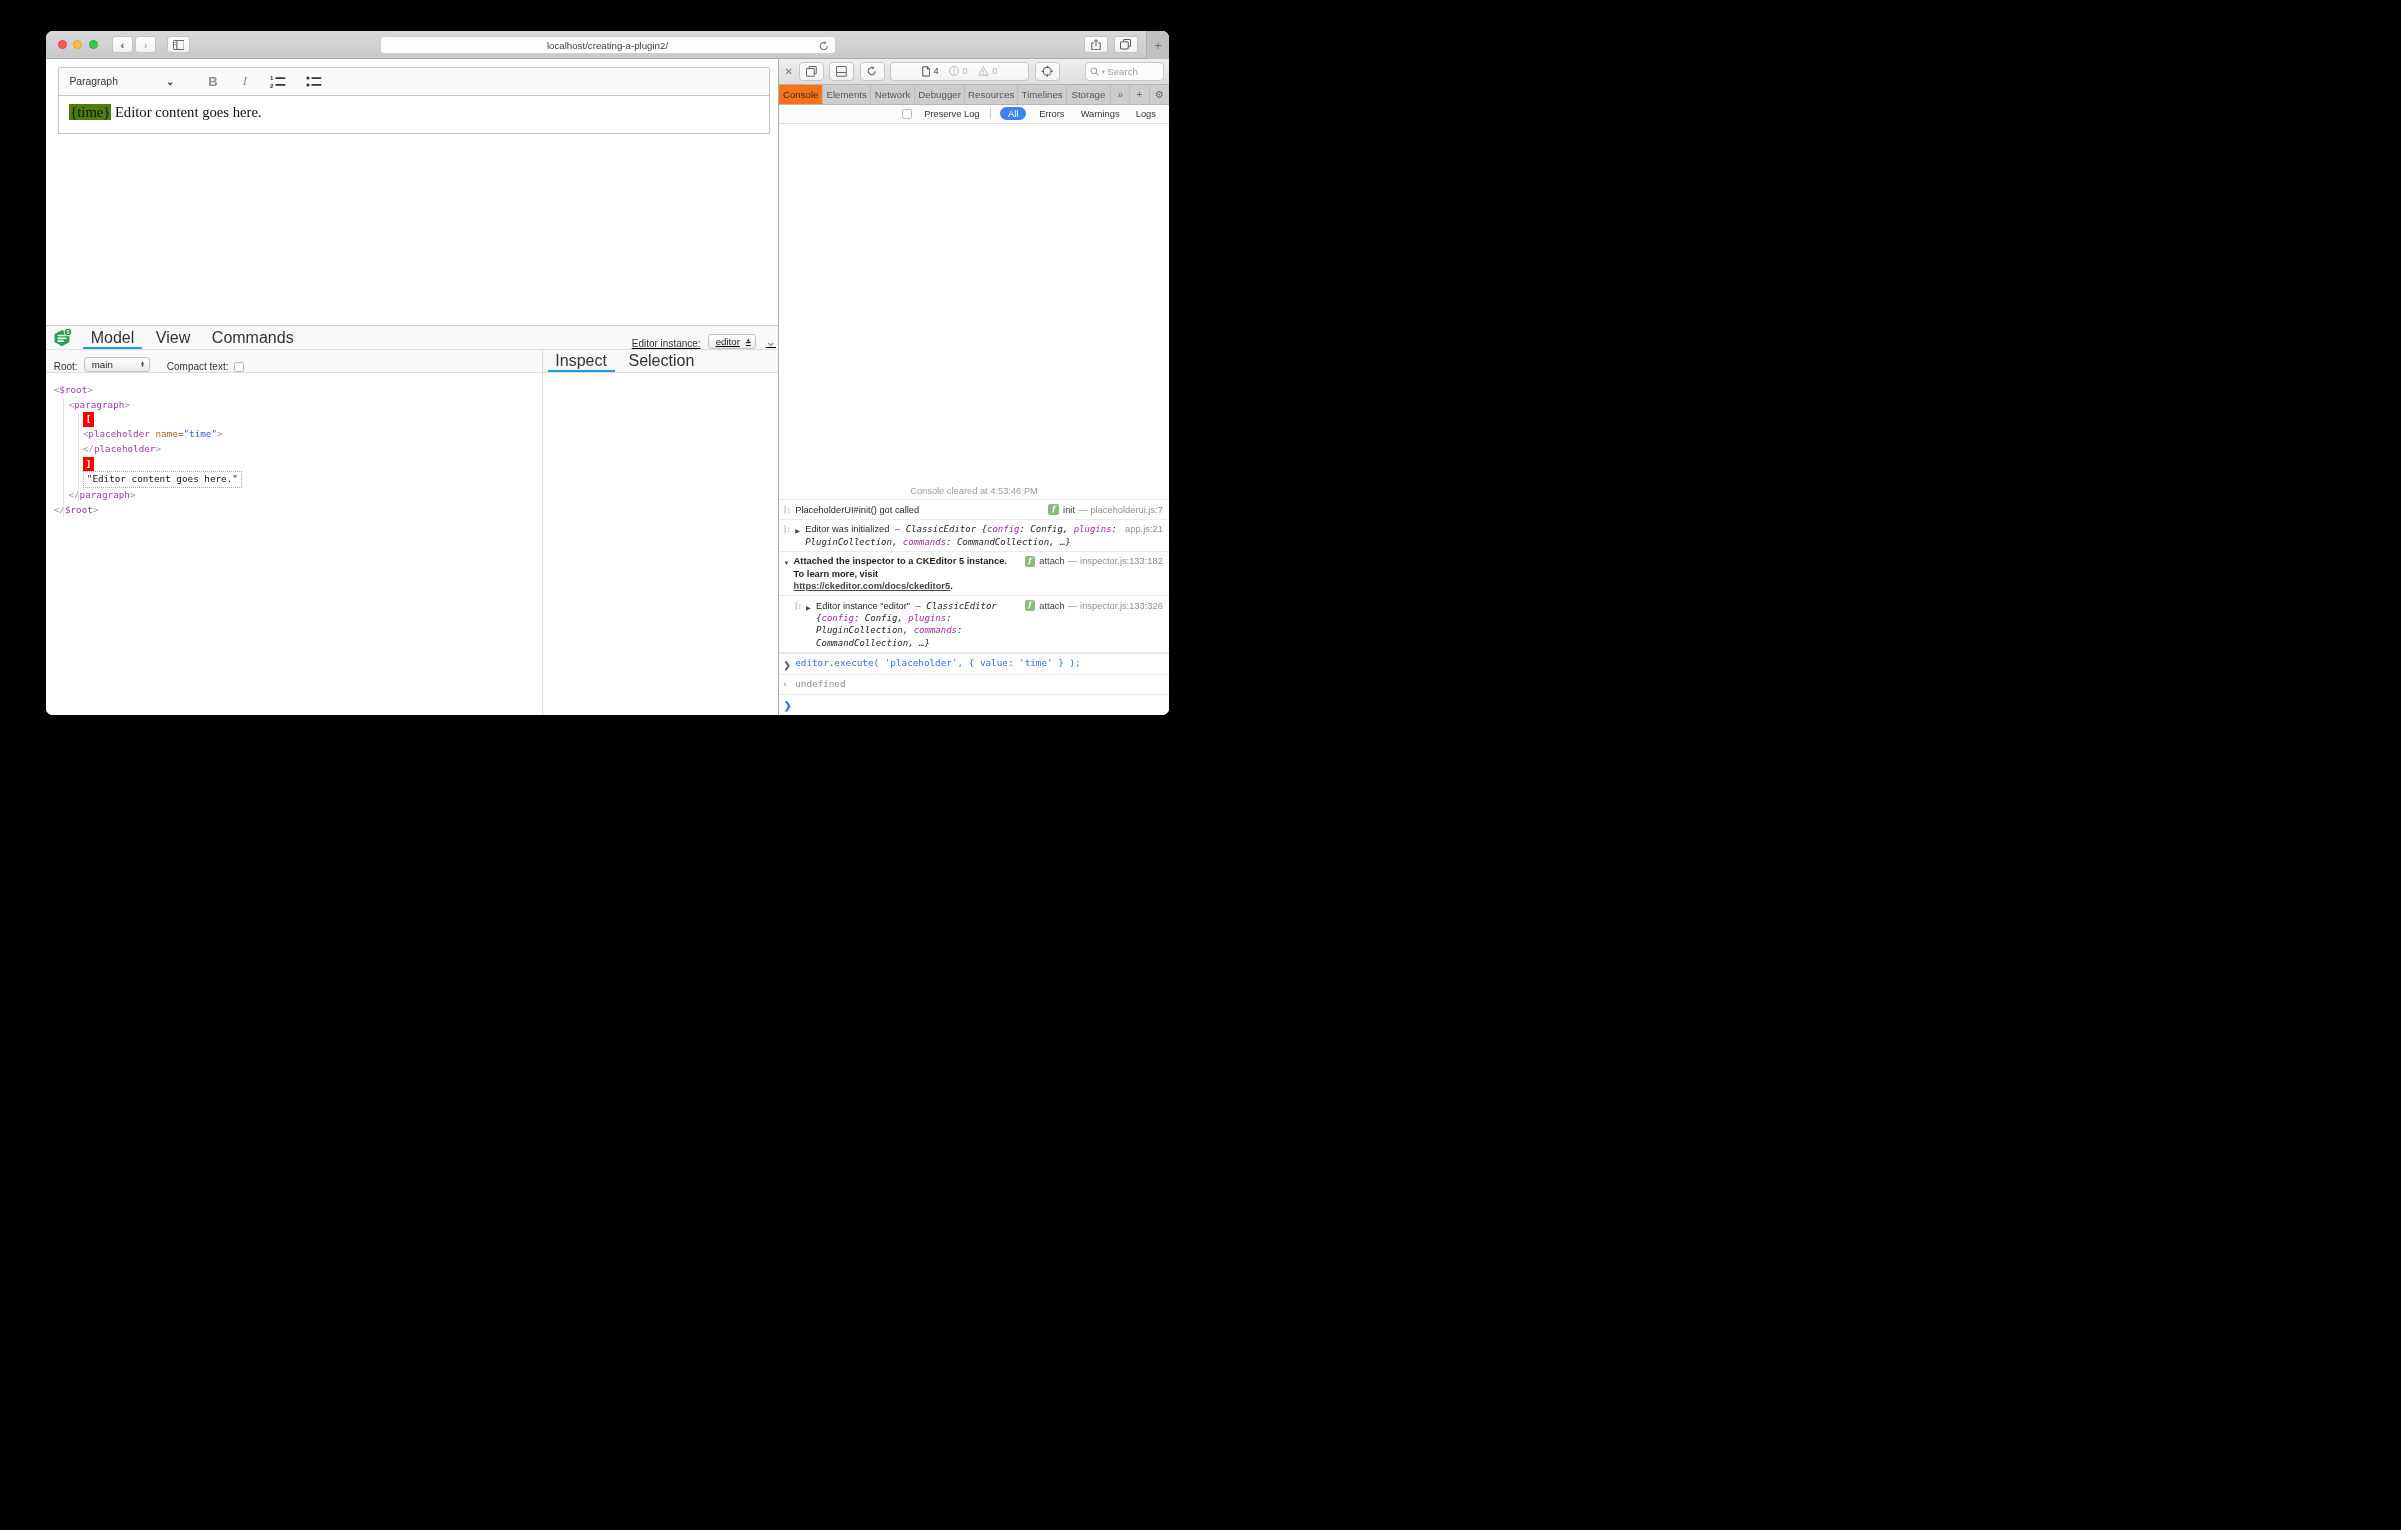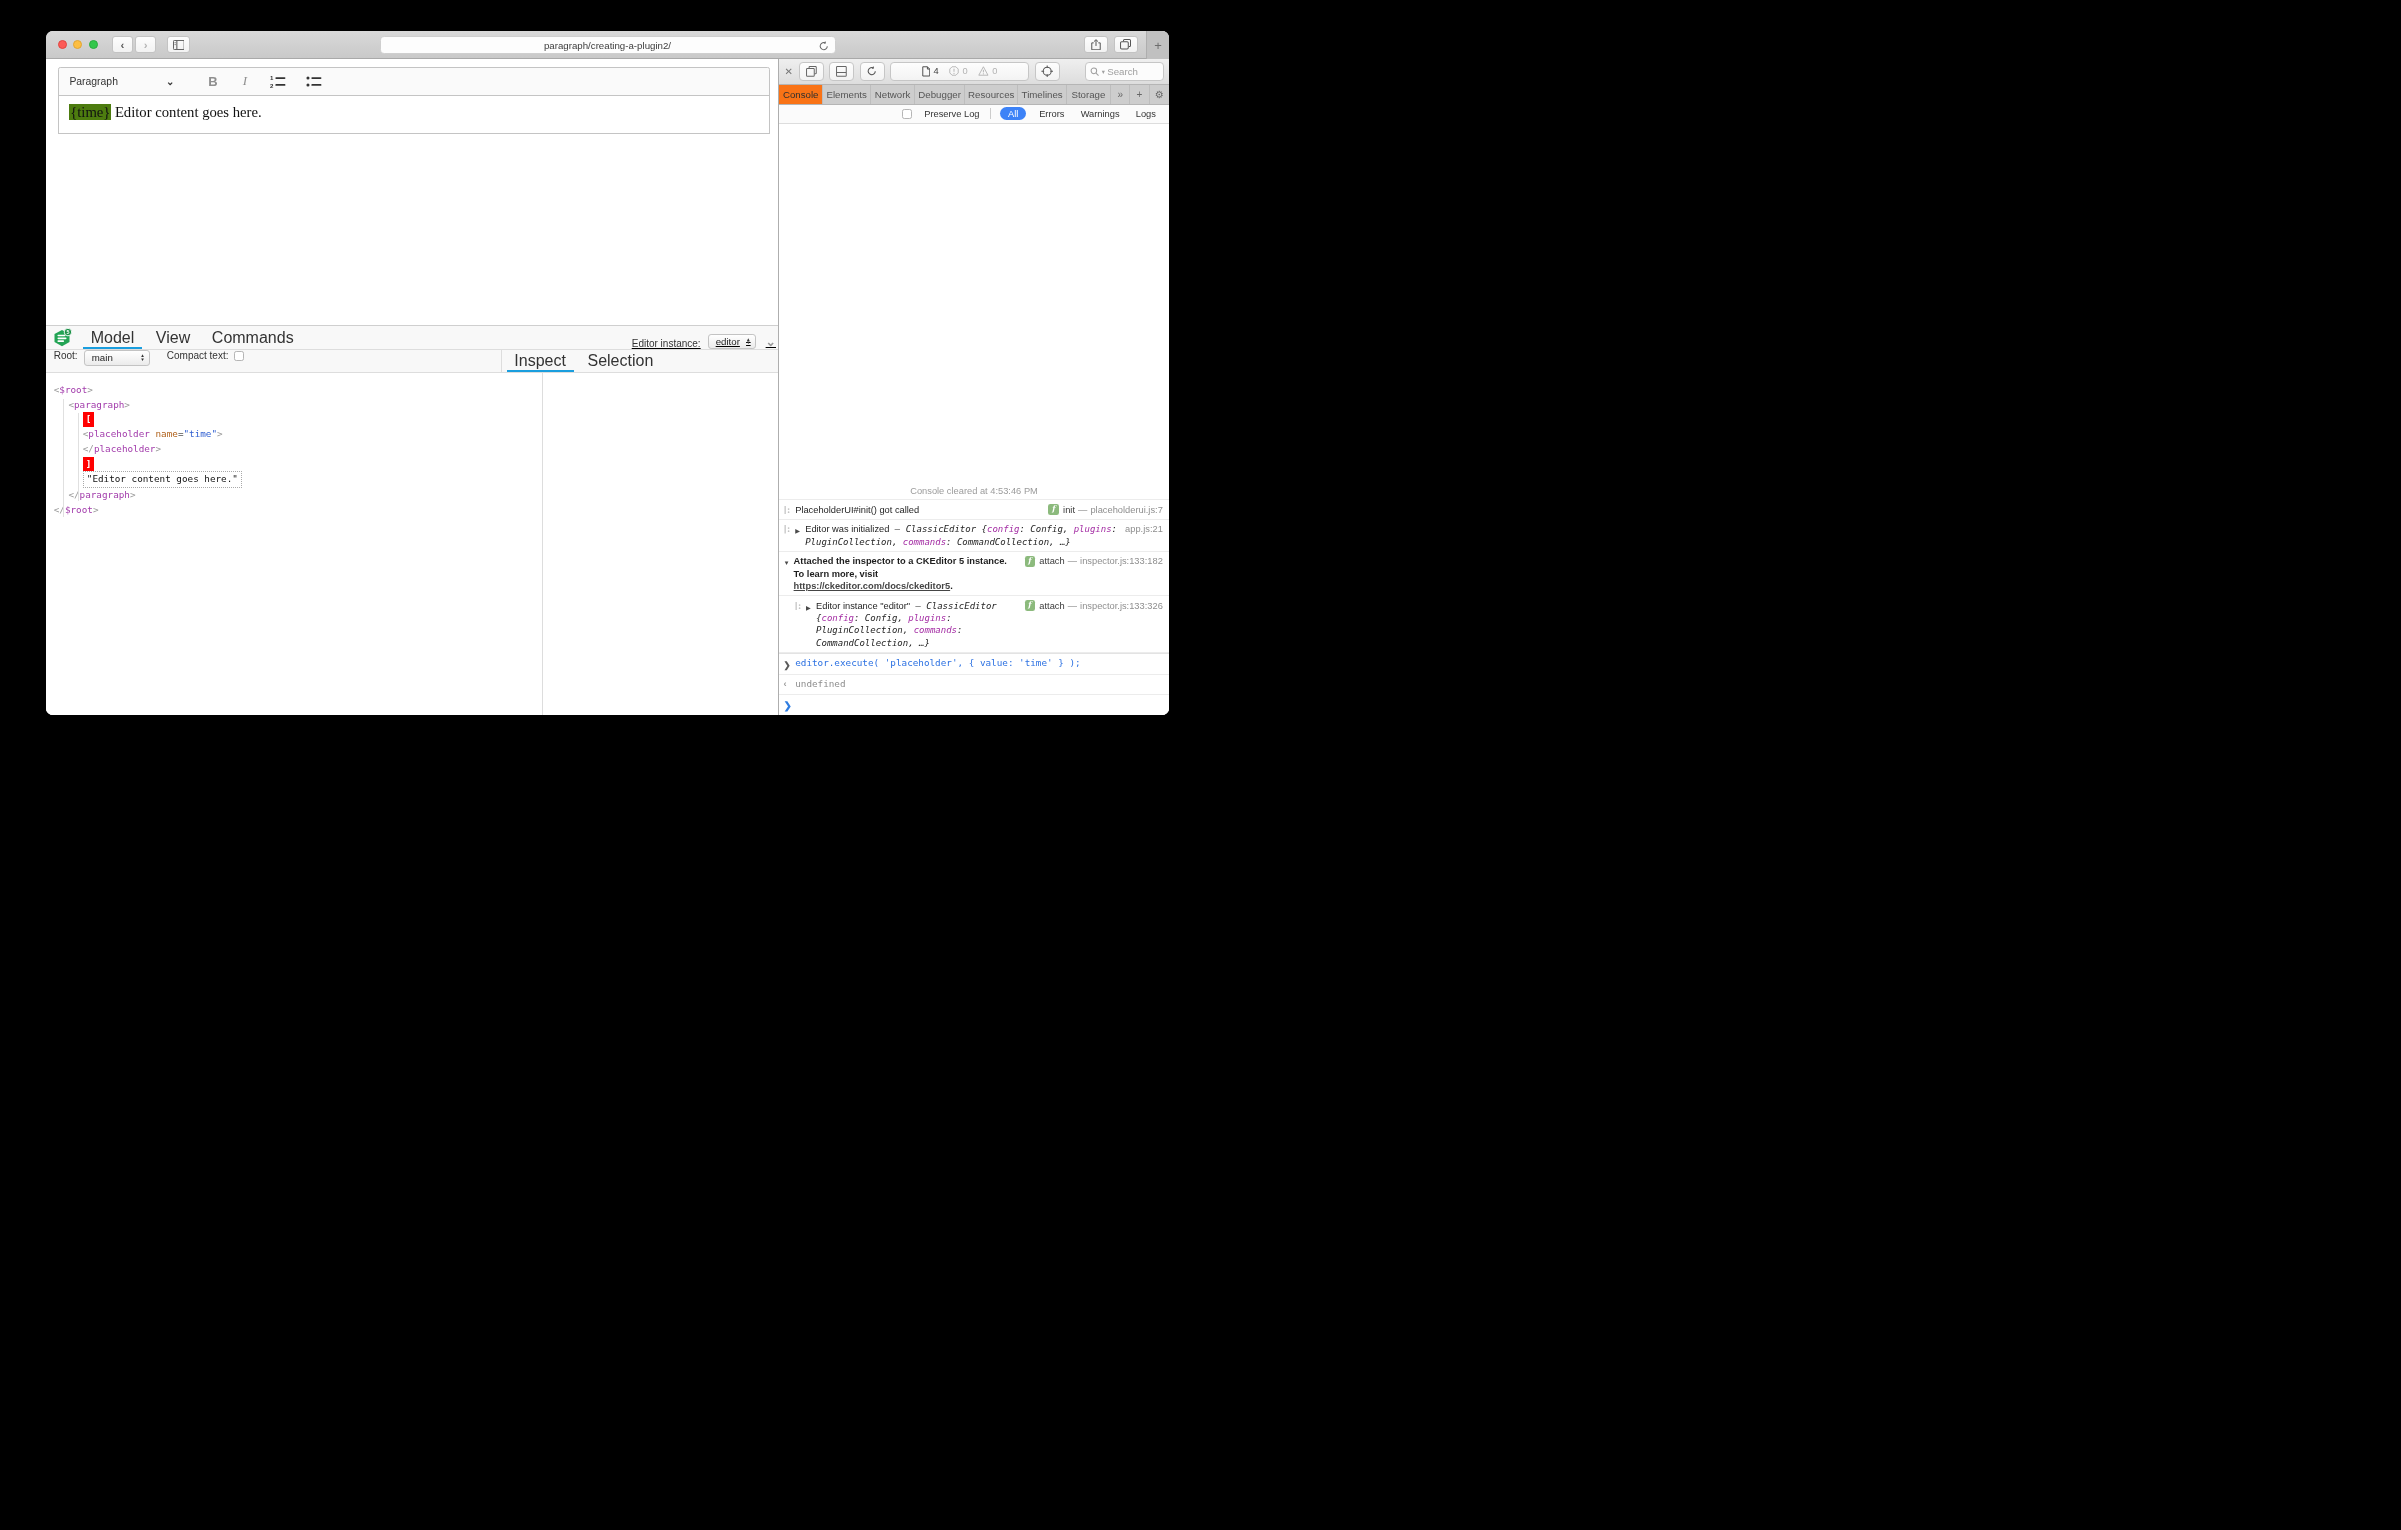--- a/index.html
+++ b/index.html
@@ -54,21 +54,21 @@
   .logo{align-self:center;margin-right:7.7px;position:relative;width:20px;height:20px;}
   .insp-tab{display:flex;align-items:center;padding:0 10.8px;font-size:16px;color:#333;position:relative;}
   .insp-tab.active::after{content:"";position:absolute;left:3.1px;right:3.1px;bottom:0;height:2.3px;background:#1a9ede;}
   .insp-right{margin-left:auto;display:flex;align-items:flex-end;gap:7px;margin-right:2px;text-decoration:underline;}
   .insp-label{font-size:10px;color:#333;}
   .mac-select{background:linear-gradient(#ffffff,#ebebeb);border:0.8px solid #c3c3c3;border-radius:3.1px;
     height:15.5px;display:flex;align-items:center;padding:0 3.9px 0 7px;font-size:9.7px;color:#222;gap:6.2px;}
   .stepper{display:flex;flex-direction:column;font-size:4.6px;line-height:3.5px;color:#333;}
   .collapse-chev{font-size:12.4px;color:#9a9a9a;font-weight:bold;margin-left:3.1px;margin-top:-4.6px;}
   .insp-subbar{height:23px;border-bottom:0.8px solid #ddd;display:flex;background:#f8f8f8;}
-  .sub-left{width:456px;display:flex;align-items:flex-start;padding-left:7.7px;gap:6.2px;border-right:0.8px solid #ddd;}
+  .sub-left{width:497px;display:flex;align-items:flex-end;padding-left:7.7px;gap:6.2px;border-right:0.8px solid #ddd;}
   .sub-left .mac-select{min-width:66px;justify-content:space-between;}
   .compact-wrap{display:flex;align-items:center;gap:5.4px;margin-left:10.8px;}
   .checkbox{width:10px;height:10px;background:#fff;border:0.8px solid #b5b5b5;border-radius:2.3px;}
   .sub-right{flex:1;display:flex;align-items:stretch;padding-left:1.5px;}
   .insp-body{flex:1;display:flex;min-height:0;}
   .tree-area{width:497px;border-right:0.8px solid #ddd;position:relative;padding:10px 0 0 7.7px;
     font-family:"DejaVu Sans Mono",monospace;font-size:9.3px;line-height:14.7px;}
   .guide{position:absolute;width:0.8px;background:#e0e0e0;}
   .tline{white-space:pre;}
   .ind1{padding-left:14.7px;}  .ind2{padding-left:29px;}
@@ -152,21 +152,21 @@
       <span>
         <svg width="11.6" height="10" viewBox="0 0 15 13">
             <rect x="0.5" y="0.5" width="14" height="12" rx="1.5" fill="none" stroke="#555" stroke-width="1.3"></rect>
             <line x1="5" y1="1" x2="5" y2="12" stroke="#555" stroke-width="1.3"></line>
             <line x1="2" y1="3.5" x2="3.5" y2="3.5" stroke="#555" stroke-width="1.1"></line>
             <line x1="2" y1="6" x2="3.5" y2="6" stroke="#555" stroke-width="1.1"></line>
           </svg>
       </span>
     </div>
     <div class="url-field">
-      <span>paragraph/creating-a-plugin2/</span>
+      <span>localhost/creating-a-plugin2/</span>
       <span class="url-reload">
         <svg width="11.6" height="12.4" viewBox="0 0 15 16">
             <path d="M12 8 a4.6 4.6 0 1 1 -2.2 -4" fill="none" stroke="#666" stroke-width="1.3"></path>
             <path d="M9.4 1.2 L10.2 4.2 L7.2 4.9 Z" fill="#666"></path>
           </svg>
       </span>
     </div>
     <div class="tb-right">
       <div class="tb-btn">
         <span>

